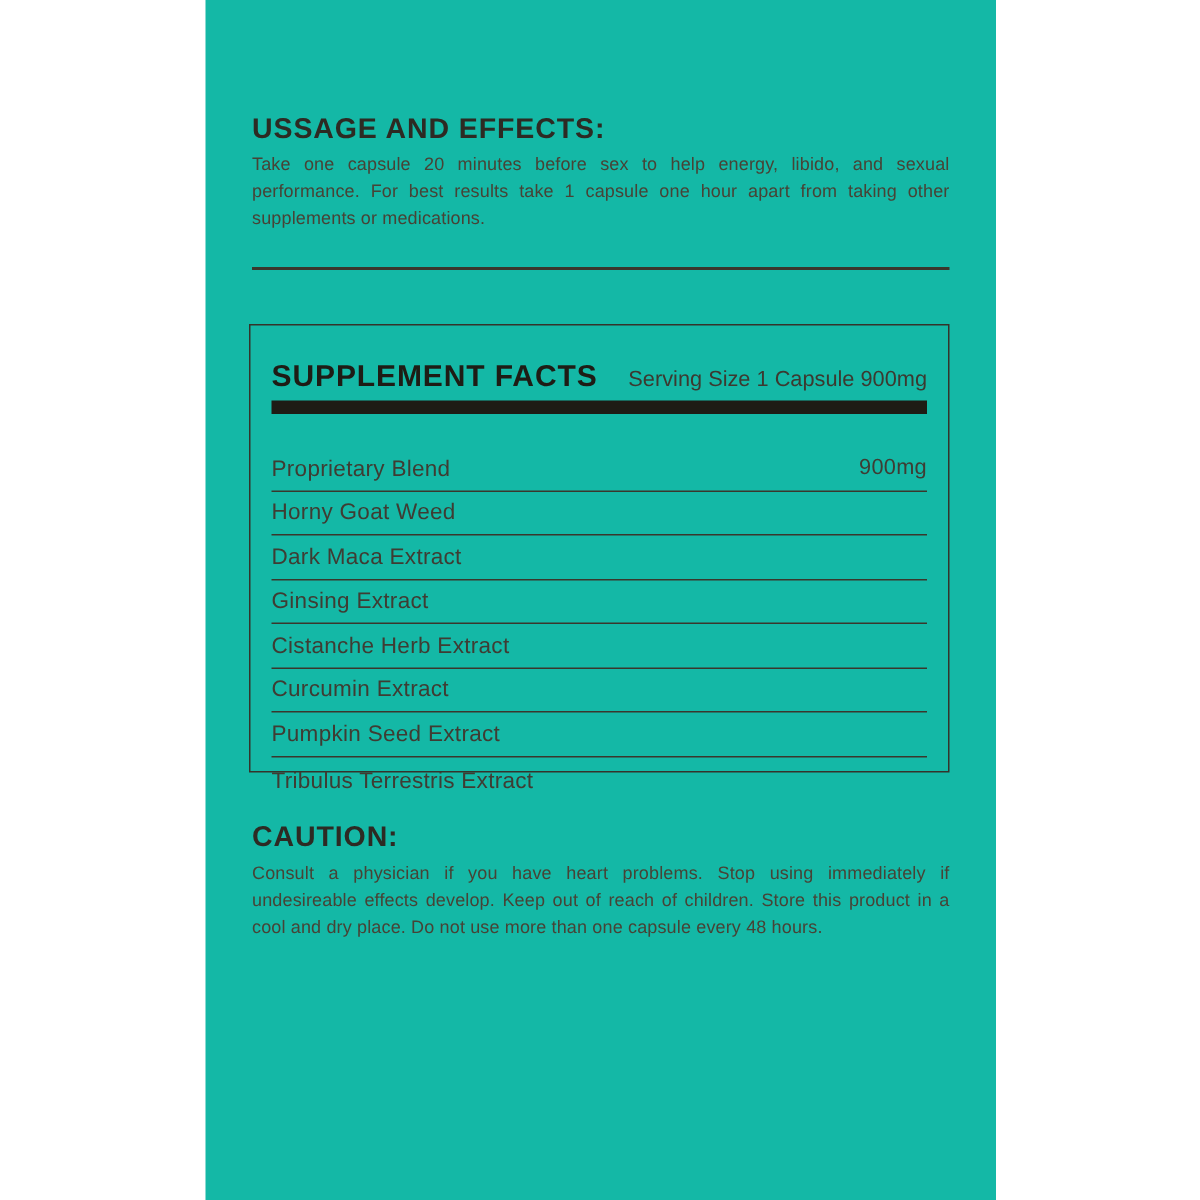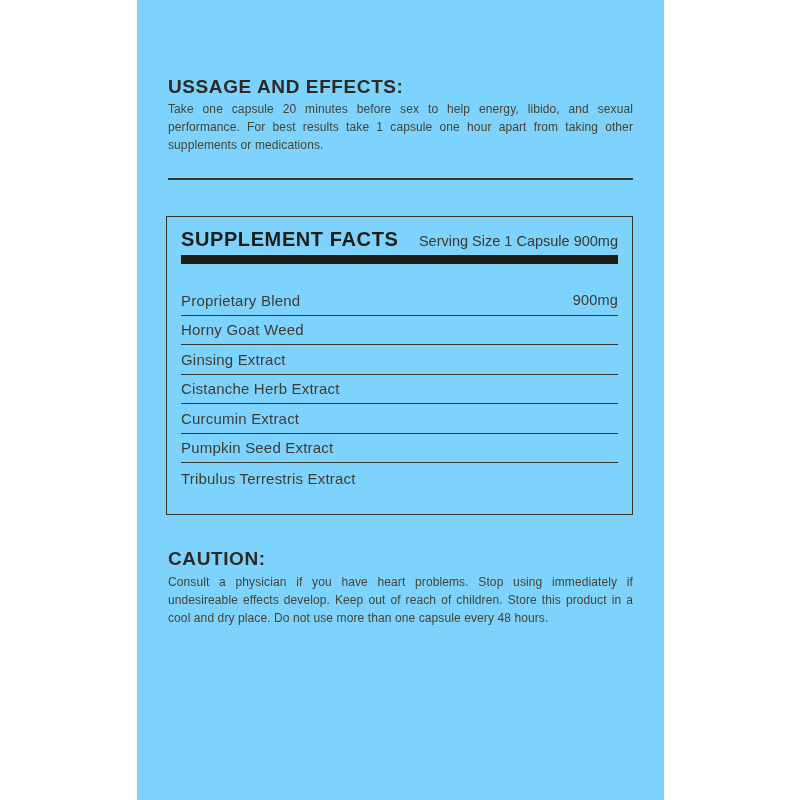--- a/index.html
+++ b/index.html
@@ -14,21 +14,21 @@
     width: 800px;
     height: 800px;
     background: #ffffff;
   }
   .panel {
     position: absolute;
     left: 137px;
     top: 0;
     width: 527px;
     height: 800px;
-    background: #7dd3fc;
+    background: #14b8a6;
   }
   
   .col { position: absolute; left: 31px; width: 465px; }
 
   .section-heading {
     font-size: 19px;
     font-weight: 800;
     letter-spacing: 0.6px;
     color: #2D2A23;
     line-height: 24px;
@@ -51,21 +51,21 @@
   }
 
   
   .facts-box {
     position: absolute;
     left: 29px;
     top: 216px;
     width: 467px;
     height: 299px;
     border: 1.5px solid #35332A;
-    padding: 0 14px;
+    padding: 12px 14px;
   }
   .facts-header {
     display: flex;
     justify-content: space-between;
     align-items: baseline;
     padding-top: 9px;
   }
   .facts-title {
     font-size: 20px;
     line-height: 26px;
@@ -126,20 +126,24 @@
 
       <div class="frow first">
         <span>Proprietary Blend</span>
         <span class="amount">900mg</span>
       </div>
       <div class="frow">
         <span>Horny Goat Weed</span>
         <span class="amount"></span>
       </div>
       <div class="frow">
+        <span>Dark Maca Extract</span>
+        <span class="amount"></span>
+      </div>
+      <div class="frow">
         <span>Ginsing Extract</span>
         <span class="amount"></span>
       </div>
       <div class="frow">
         <span>Cistanche Herb Extract</span>
         <span class="amount"></span>
       </div>
       <div class="frow">
         <span>Curcumin Extract</span>
         <span class="amount"></span>

